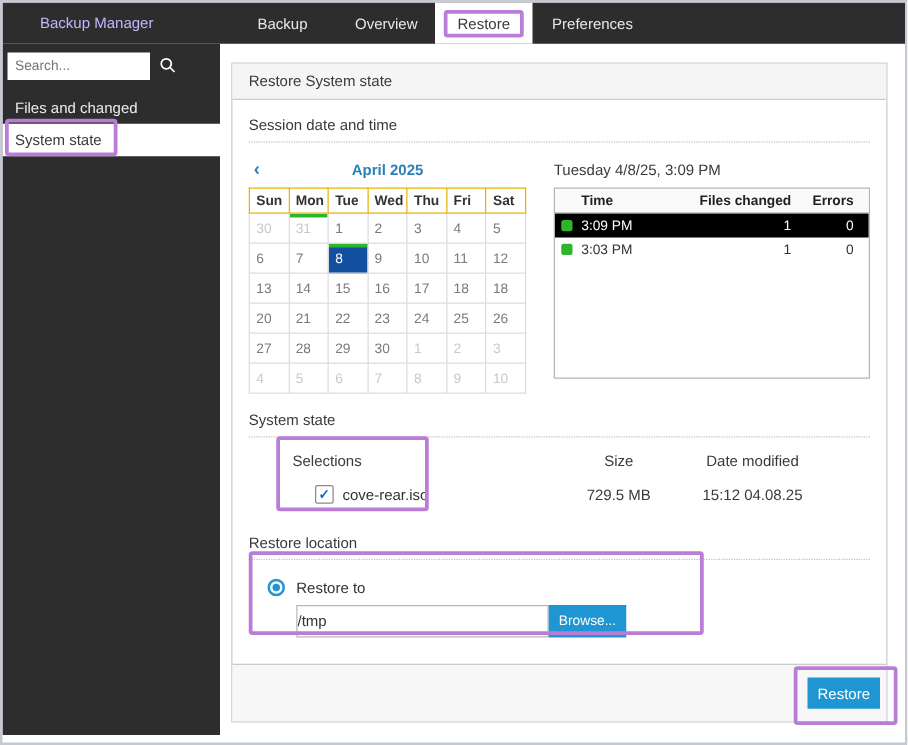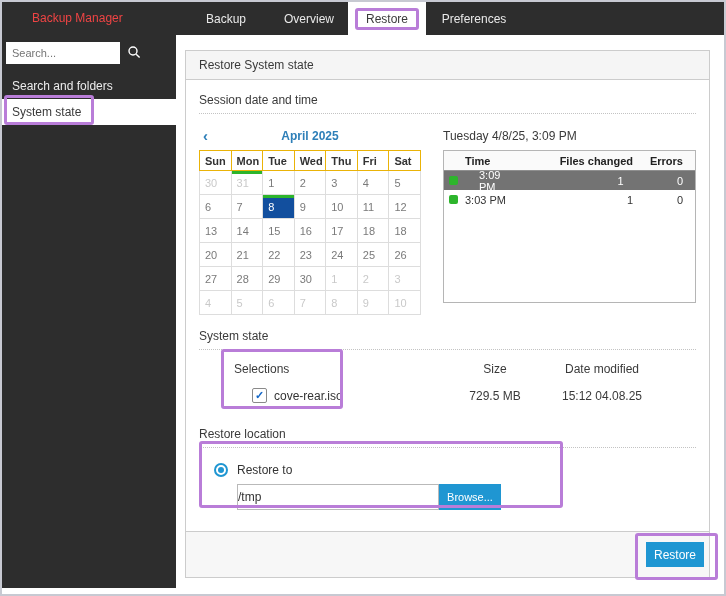--- a/index.html
+++ b/index.html
@@ -1,21 +1,21 @@
 <!DOCTYPE html>
 <html><head>
 <meta charset="utf-8">
 <style>
   html,body{margin:0;padding:0;background:#fff;}
   .frame{position:relative;width:726px;height:596px;box-sizing:border-box;border:2px solid #c7c9d2;
          background:#fff;font-family:"Liberation Sans",sans-serif;overflow:hidden;}
 
   
   .topbar{position:absolute;left:0;top:0;width:722px;height:33px;background:#2d2d2d;display:flex;}
-  .topbar-title{color:#ef4444;font-size:12px;line-height:33px;padding-left:30px;width:150px;}
+  .topbar-title{color:#c4b5fd;font-size:12px;line-height:33px;padding-left:30px;width:150px;}
   .tabs{display:flex;}
   .tab{color:#e9e9e9;font-size:12px;display:flex;align-items:center;justify-content:center;cursor:default;}
   .tabs .tab:nth-child(1){width:88px;}
   .tabs .tab:nth-child(2){width:78px;}
   .tabs .tab:nth-child(3){width:78px;}
   .tabs .tab:nth-child(4){width:96px;}
   .tab.active{background:#fff;color:#3a3a3a;}
   .tab-ring{border:3px solid #b97dd8;border-radius:3px;padding:1px 8px;}
 
   
@@ -51,21 +51,21 @@
 
   .sessions{width:253px;}
   .sess-title{font-size:12px;color:#3a3a3a;height:22px;line-height:16px;}
   .sess-table{border:1px solid #b5b5b5;height:153px;box-sizing:border-box;font-size:11px;overflow:hidden;}
   .sess-hrow{display:flex;height:19px;align-items:center;border-bottom:1px solid #8f8f8f;background:#fafafa;font-weight:700;color:#222;}
   .sess-hrow .c-time{padding-left:21px;}
   .c-time{flex:1;}
   .c-files{width:120px;text-align:right;}
   .c-err{width:50px;text-align:right;padding-right:12px;}
   .sess-row2{display:flex;height:19px;align-items:center;color:#333;cursor:default;}
-  .sess-row2.selected{background:#737373;color:#fff;gap:14px;}
+  .sess-row2.selected{background:#000000;color:#fff;}
   .ind{width:9px;height:9px;border-radius:2px;margin:0 7px 0 5px;flex:none;}
 
   
   .sel-grid{display:grid;grid-template-columns:1fr 70px 112px;column-gap:16px;row-gap:12px;
             padding:12px 38px 0 35px;align-items:center;font-size:12px;color:#3a3a3a;}
   .col-c{text-align:center;}
   .file-row{margin-left:18px;display:flex;align-items:center;}
   .checkbox{width:13px;height:13px;border:1px solid #8a8a8a;border-radius:2px;display:inline-flex;align-items:center;justify-content:center;
             color:#1568c8;font-size:11px;font-weight:700;background:#fff;margin-right:7px;cursor:default;}
   .file-label{font-size:12px;color:#333;}
@@ -120,21 +120,21 @@
       <button class="search-btn">
         <span>
           <svg width="14" height="14" viewBox="0 0 14 14">
             <circle cx="6" cy="6" r="4" fill="none" stroke="#ffffff" stroke-width="1.4"></circle>
             <line x1="9.2" y1="9.2" x2="12.6" y2="12.6" stroke="#ffffff" stroke-width="1.4"></line>
           </svg>
         </span>
       </button>
     </div>
     <div class="side-items">
-        <div class="side-item">Search and folders</div>
+        <div class="side-item">Files and changed</div>
         <div class="side-item selected">System state</div>
       </div>
   </div>
 
   <div class="main">
     <div class="main-header">Restore System state</div>
 
     <div class="main-body">
 
       <div class="sec">Session date and time</div>

